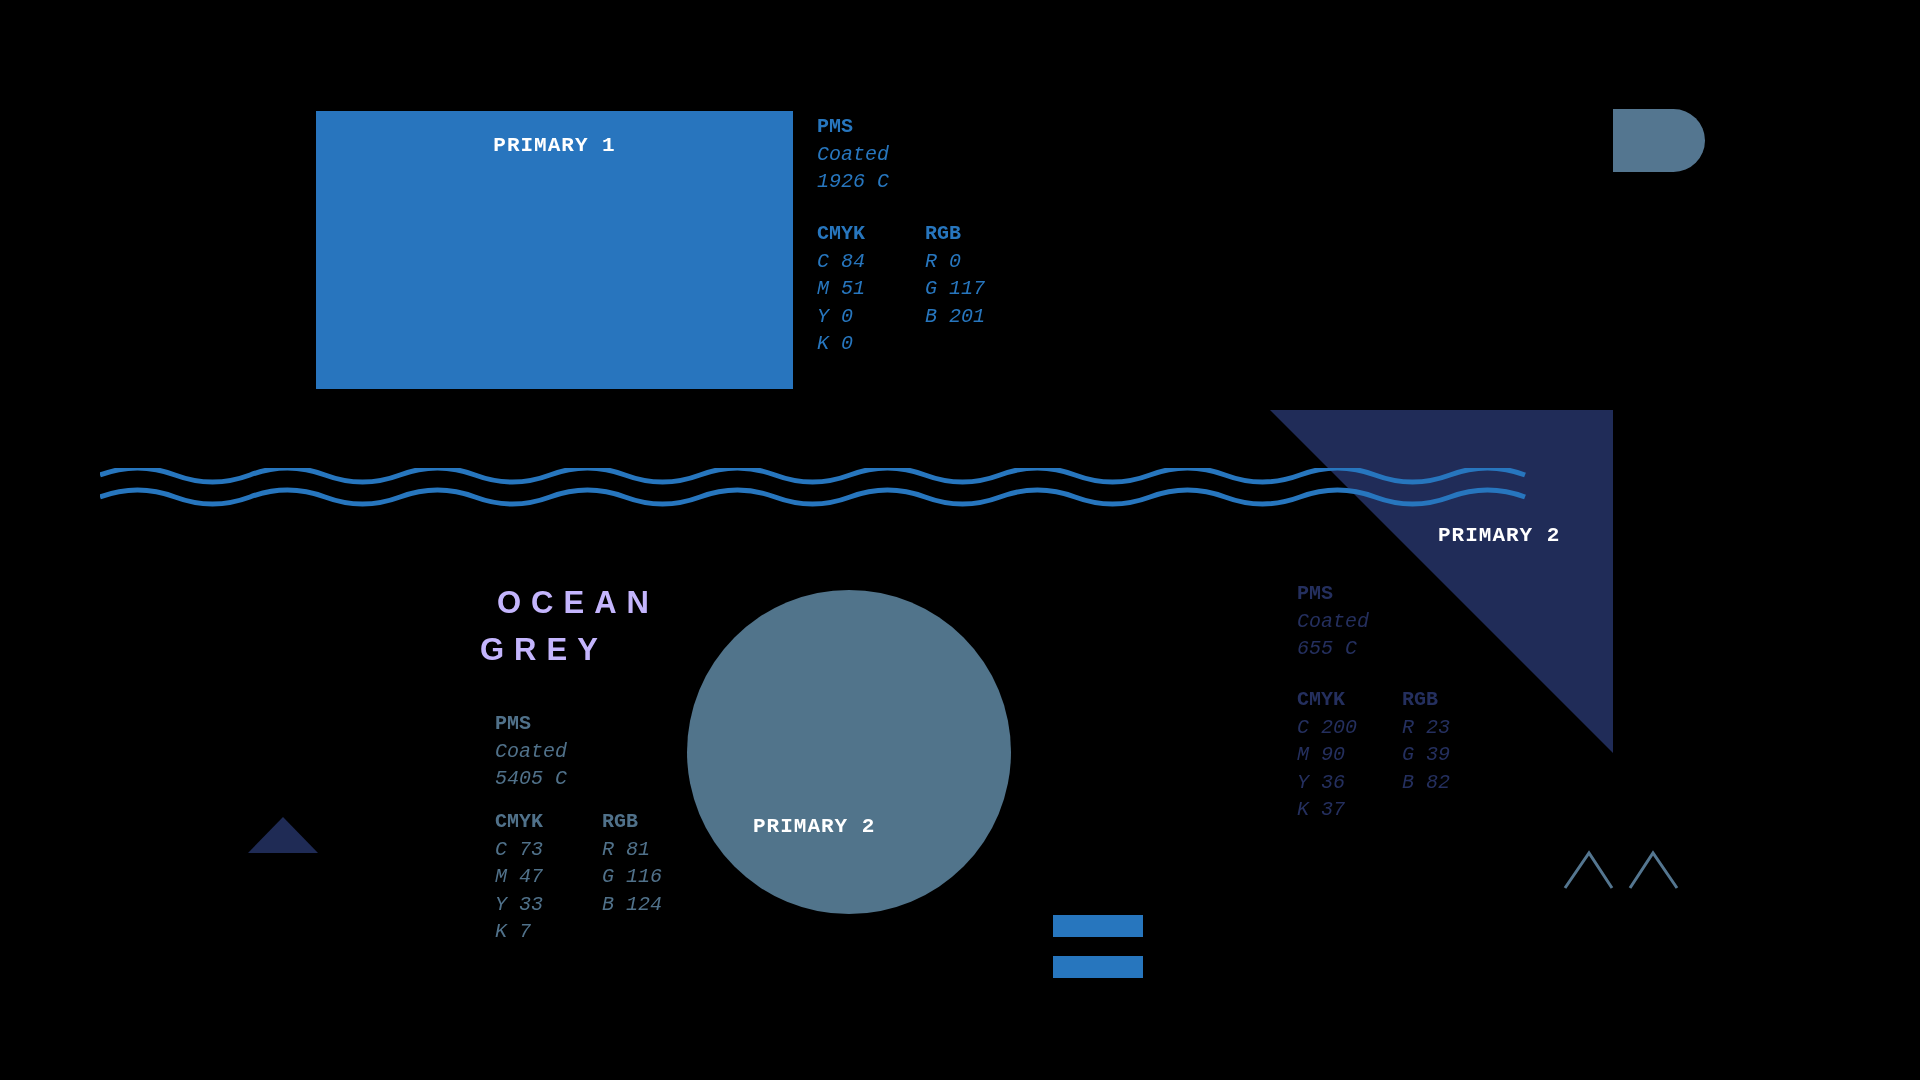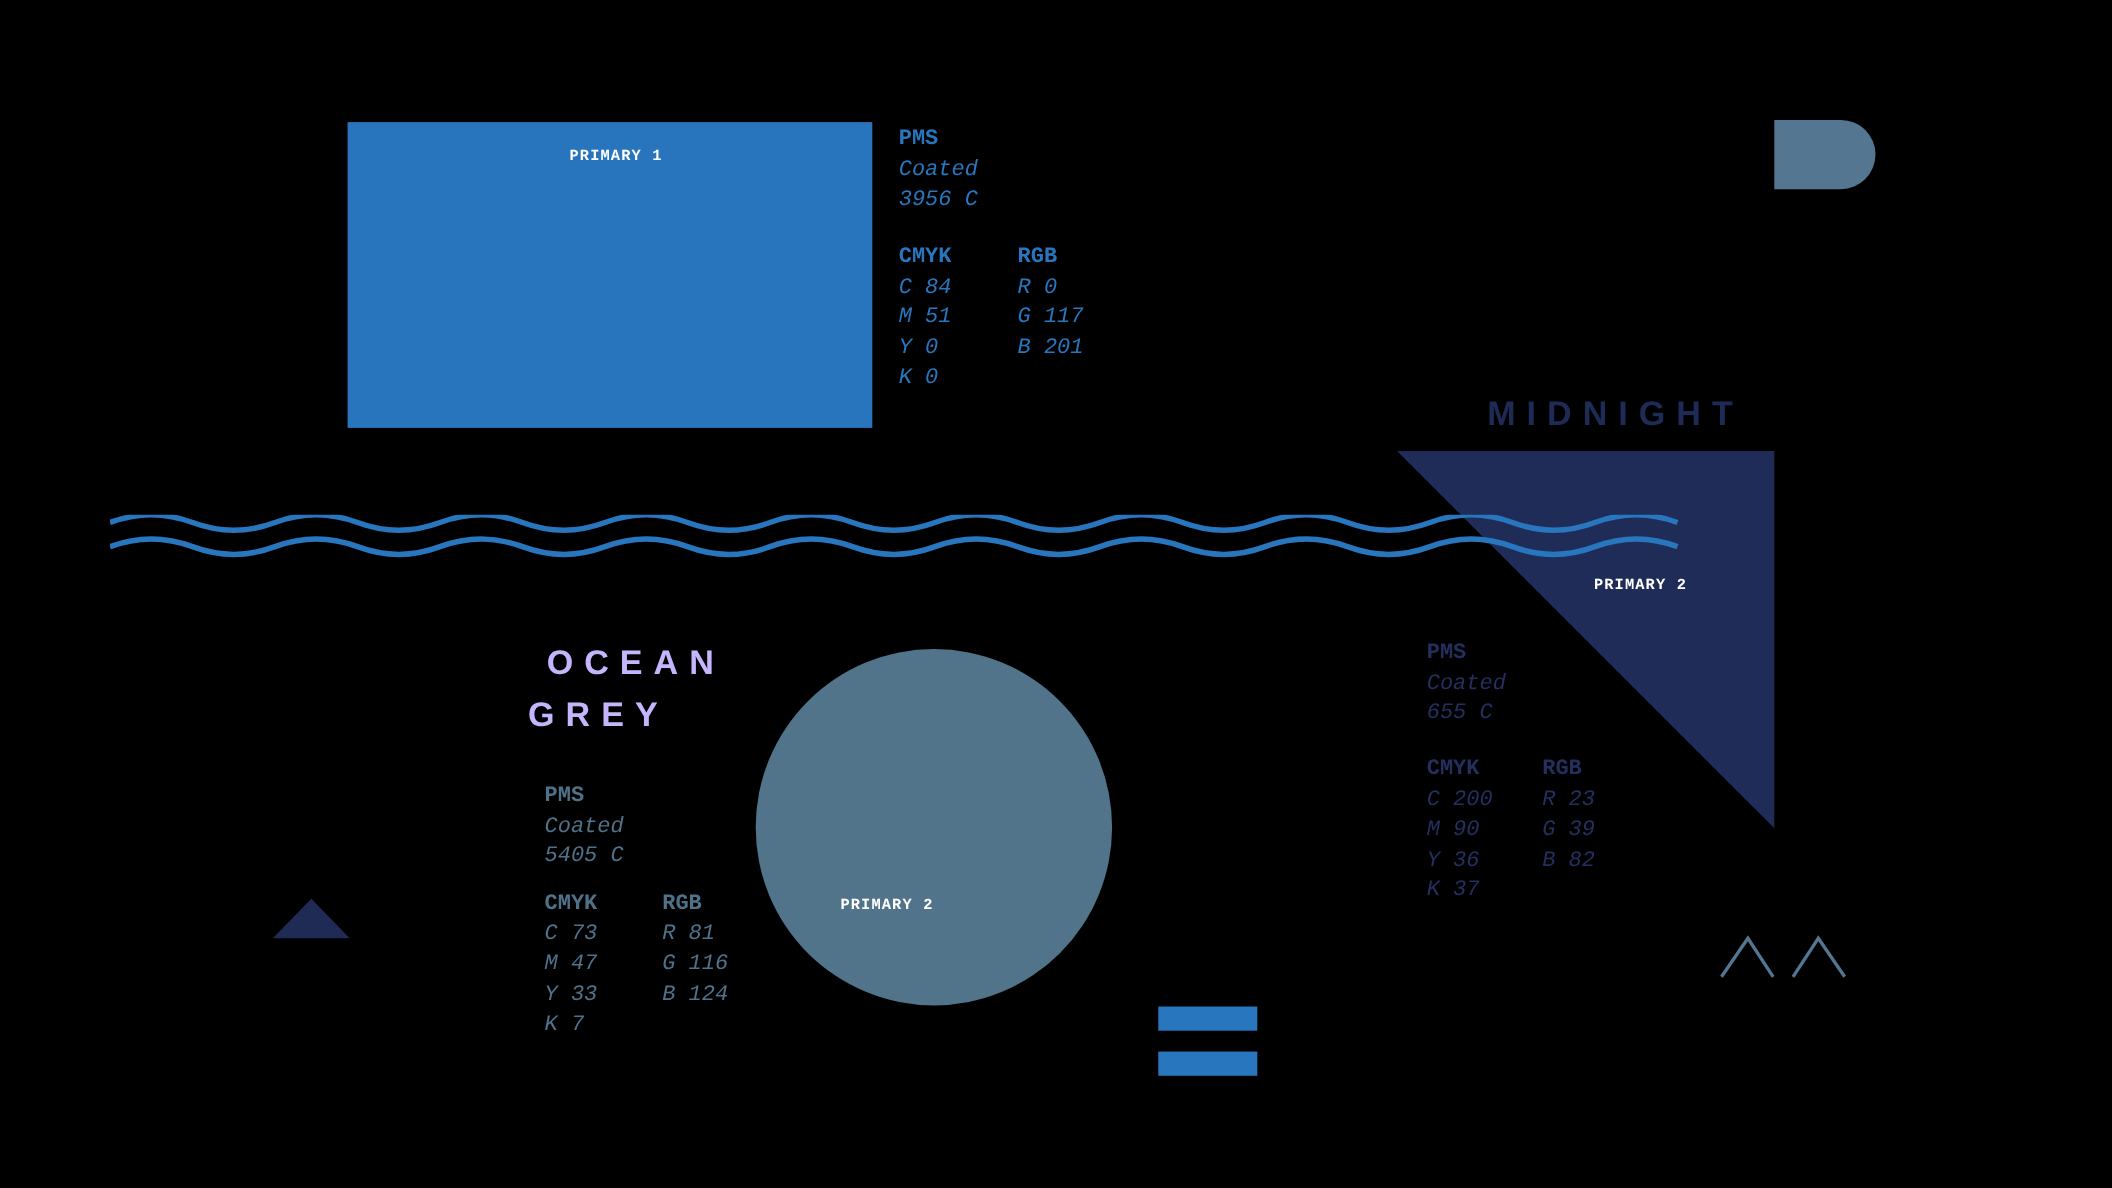--- a/index.html
+++ b/index.html
@@ -7,23 +7,22 @@
     position:relative;width:1920px;height:1080px;background:#000000;
     overflow:hidden;font-family:"Liberation Sans",sans-serif;
   }
   .abs{position:absolute;}
   
   .swatch-rect{background:#2875BE;}
   .swatch-circle{background:#51748B;border-radius:50%;}
   
   .swatch-label{
     font-family:"Liberation Mono","DejaVu Sans Mono",monospace;
-    font-weight:bold;font-size:14px;color:#FFFFFF;letter-spacing:1px;
+    font-weight:bold;font-size:21px;color:#FFFFFF;letter-spacing:1px;
     white-space:nowrap;
-    padding-left:11px;
   }
   
   .title{
     font-weight:700;font-size:31px;letter-spacing:10px;white-space:nowrap;
   }
   .title-blue{color:#2776BE;}
   .title-navy{color:#1F2B57;}
   .title-slate{color:#c4b5fd;}
   
   .spec{
@@ -55,21 +54,21 @@
     <polyline points="1630,888 1653,853 1677,888" fill="none" stroke="#547690" stroke-width="3"></polyline>
   </svg>
 
   <div class="abs swatch-rect" style="left:316px;top:111px;width:477px;height:278px;">
     <div class="swatch-label" style="position:absolute;left:0;right:0;top:23px;text-align:center;">PRIMARY 1</div>
   </div>
 
   <div class="abs spec spec-blue" style="left:817px;top:113px;">
     <div class="h">PMS</div>
     <div class="v">Coated</div>
-    <div class="v">3956 C</div>
+    <div class="v">1926 C</div>
   </div>
   <div class="abs spec spec-blue" style="left:817px;top:220px;">
     <div class="h">CMYK</div>
     <div class="v">C 84</div>
     <div class="v">M 51</div>
     <div class="v">Y 0</div>
     <div class="v">K 0</div>
   </div>
   <div class="abs spec spec-blue" style="left:925px;top:220px;">
     <div class="h">RGB</div>
@@ -77,21 +76,20 @@
     <div class="v">G 117</div>
     <div class="v">B 201</div>
   </div>
 
 
   <svg class="abs" style="left:100px;top:468px;" width="1432" height="45" viewBox="0 0 1432 45">
     <path d="M0,7 q37.5,-14 75,0 t75,0 t75,0 t75,0 t75,0 t75,0 t75,0 t75,0 t75,0 t75,0 t75,0 t75,0 t75,0 t75,0 t75,0 t75,0 t75,0 t75,0 t75,0" fill="none" stroke="#2776BE" stroke-width="5"></path>
     <path d="M0,7 q37.5,-14 75,0 t75,0 t75,0 t75,0 t75,0 t75,0 t75,0 t75,0 t75,0 t75,0 t75,0 t75,0 t75,0 t75,0 t75,0 t75,0 t75,0 t75,0 t75,0" transform="translate(0,22)" fill="none" stroke="#2776BE" stroke-width="5"></path>
   </svg>
 
-  <div class="abs title title-navy" style="left:1352px;top:358px;">MIDNIGHT</div>
   <div class="abs swatch-label" style="left:1438px;top:524px;">PRIMARY 2</div>
 
   <div class="abs spec spec-navy" style="left:1297px;top:580px;">
     <div class="h">PMS</div>
     <div class="v">Coated</div>
     <div class="v">655 C</div>
   </div>
   <div class="abs spec spec-navy" style="left:1297px;top:686px;">
     <div class="h">CMYK</div>
     <div class="v">C 200</div>

